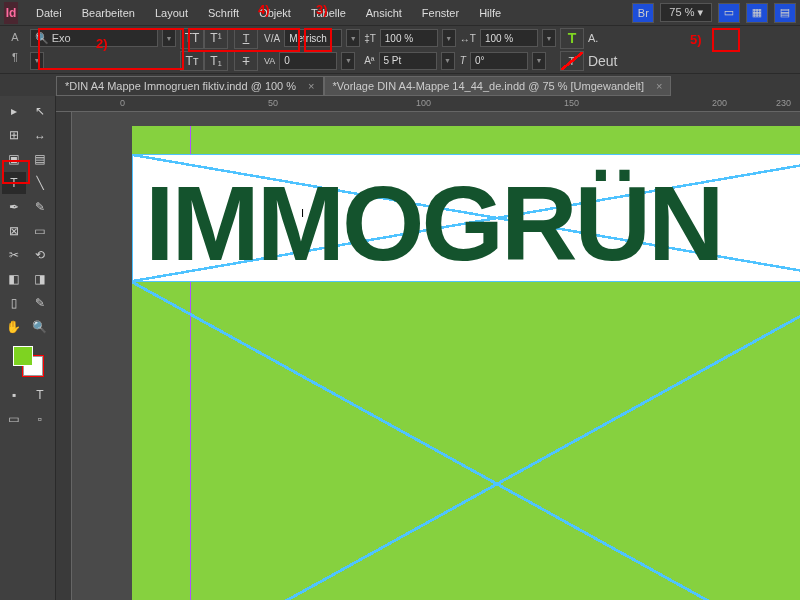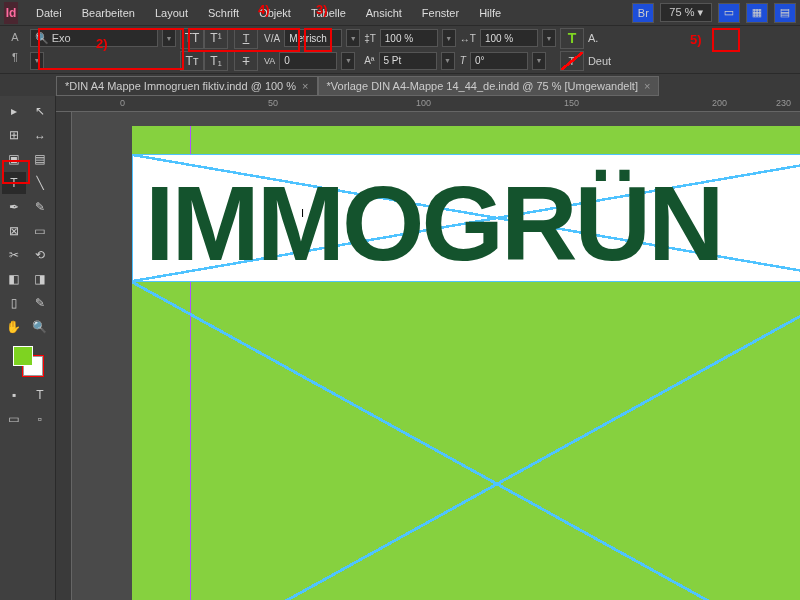--- a/index.html
+++ b/index.html
@@ -17,21 +17,21 @@
 .field{background:#2a2a2a;border:1px solid #555;height:18px;display:flex;align-items:center;padding:0 4px;color:#ddd;font-size:10px}
 .field-sm{width:58px}
 .field-med{width:70px}
 .field-lg{width:128px}
 .search-icon{color:#888;margin-right:3px}
 .dd{width:14px;height:18px;background:#2a2a2a;border:1px solid #555;display:flex;align-items:center;justify-content:center;font-size:7px;color:#888}
 .tt-btn{width:24px;height:22px;background:#3a3a3a;border:1px solid #555;display:flex;align-items:center;justify-content:center;font-size:12px;color:#ccc}
 .green-t{background:#3a3a3a;border:1px solid #555}
 .green-t-inner{color:#7ed321;font-weight:bold;font-size:14px}
 .tabs{height:22px;background:#3a3a3a;display:flex;align-items:flex-end;padding-left:56px}
-.tab{background:#525252;padding:3px 8px;font-size:10px;color:#ccc;border:1px solid #666;display:flex;align-items:center;gap:6px}
+.tab{background:#525252;padding:3px 8px;font-size:10px;color:#ccc;border:1px solid #666;display:flex;align-items:center;gap:12px}
 .tab.inactive{background:#3a3a3a}
 .tab-close{color:#999;font-size:11px}
 .ruler-h{position:absolute;top:96px;left:56px;right:0;height:16px;background:#3a3a3a;border-bottom:1px solid #666;display:flex}
 .ruler-tick{position:absolute;top:2px;font-size:9px;color:#999}
 .ruler-v{position:absolute;top:112px;left:56px;width:16px;bottom:0;background:#3a3a3a;border-right:1px solid #666}
 .toolbox{position:absolute;top:96px;left:0;width:56px;bottom:0;background:#404040;border-right:1px solid #2a2a2a;display:flex;flex-direction:column;padding:4px 2px;gap:2px}
 .tool-row{display:flex;gap:2px}
 .tool{width:24px;height:22px;background:#404040;display:flex;align-items:center;justify-content:center;color:#ccc;font-size:12px}
 .tool.sel{background:#2a2a2a}
 .tool-swatch{width:30px;height:30px;position:relative;margin:6px auto}
@@ -152,21 +152,21 @@
     <div class="tt-btn" style="position:relative">
         <span style="color:#ccc">T</span>
         <span style="position:absolute;top:0;left:0;right:0;bottom:0;background:linear-gradient(to bottom right,transparent 45%,red 45%,red 55%,transparent 55%)"></span>
       </div>
   </div>
   <div class="ctrl-col">
     <div class="ctrl-row">
         <span>A.</span>
       </div>
     <div class="ctrl-row">
-        <span style="font-size:11px">Deut</span>
+        <span style="font-size:14px">Deut</span>
       </div>
   </div>
 </div>
 
 <div class="tabs">
   <div class="tab inactive">
       <span>*DIN A4 Mappe Immogruen fiktiv.indd @ 100 %</span>
       <span class="tab-close">×</span>
     </div>
   <div class="tab">

